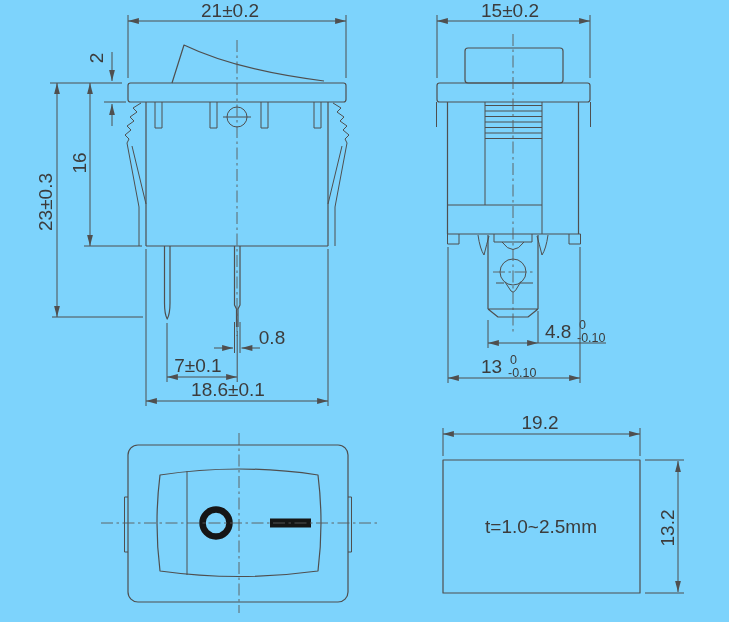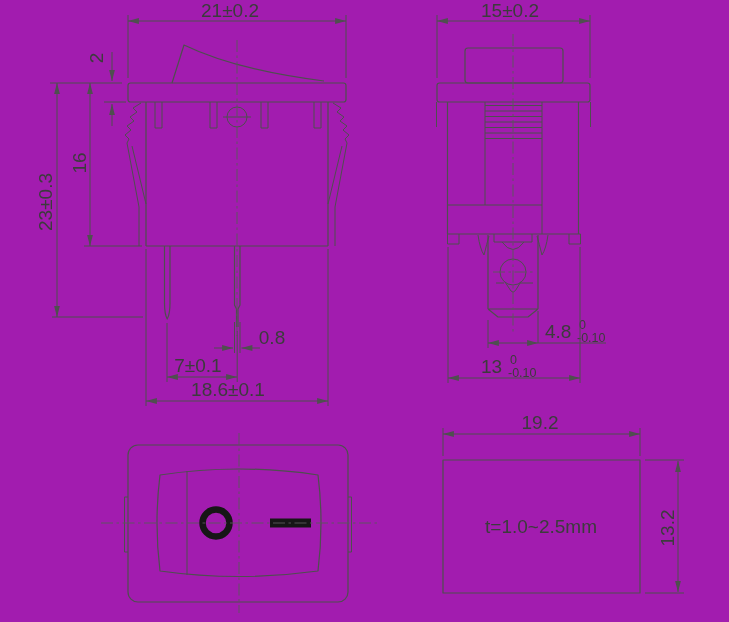--- a/index.html
+++ b/index.html
@@ -1,16 +1,16 @@
 <!DOCTYPE html>
 <html><head>
 <meta charset="utf-8">
 <style>
   html,body{margin:0;padding:0;background:#ffffff;}
-  .canvas{position:relative;width:729px;height:622px;background:#a21caf;overflow:hidden;}
+  .canvas{position:relative;width:729px;height:622px;background:#7dd3fc;overflow:hidden;}
   svg{display:block;}
   .geo{stroke:#4f4f4f;stroke-width:1.2;fill:none;stroke-linejoin:round;stroke-linecap:butt;}
   .thin{stroke:#4f4f4f;stroke-width:1;fill:none;}
   .cl{stroke:#5a5a5a;stroke-width:0.9;fill:none;stroke-dasharray:12 3.5 2.5 3.5;}
   .arr2{marker-start:url(#arw);marker-end:url(#arw);}
   .arr1{marker-end:url(#arw);}
   text{fill:#3c3c3c;font-family:"Liberation Sans","DejaVu Sans",sans-serif;font-size:19px;}
   .tol{font-size:12.5px;}
   .mid{text-anchor:middle;}
 </style>

